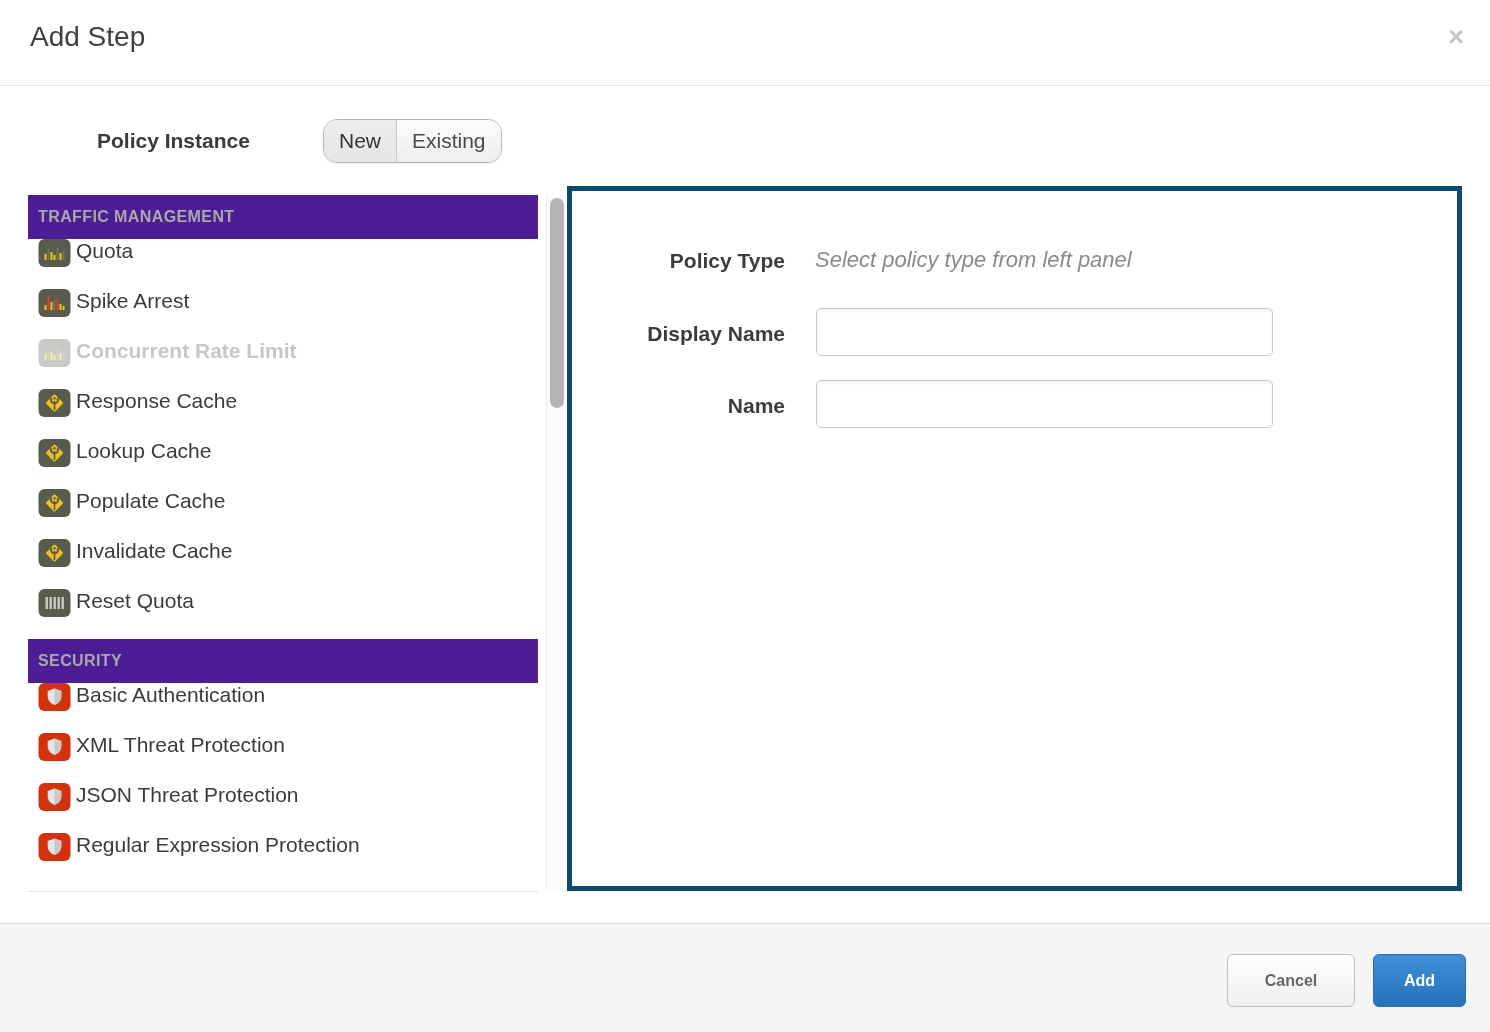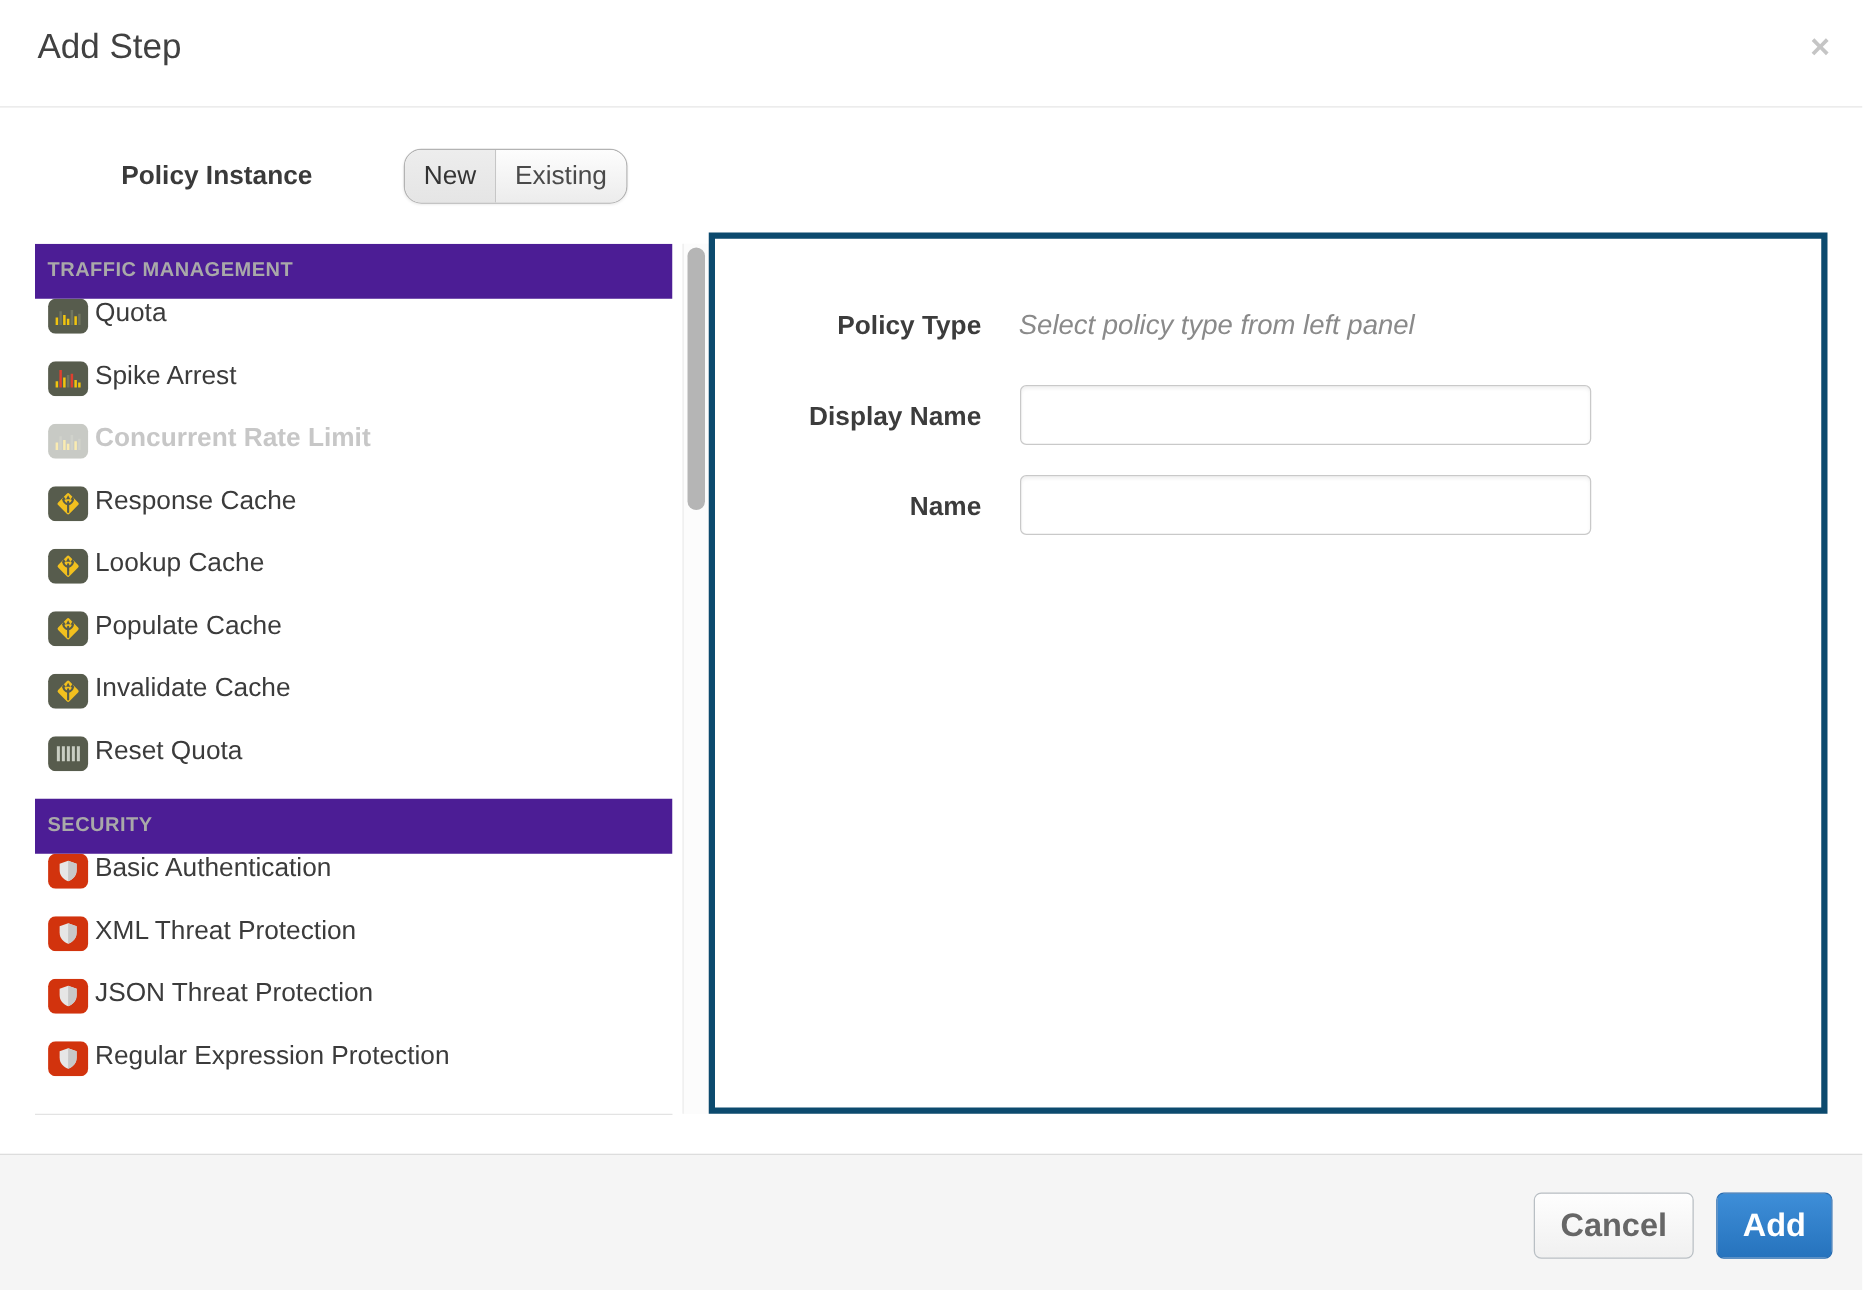--- a/index.html
+++ b/index.html
@@ -40,21 +40,21 @@
   .lbl-policy-type { top:58px; }
   .policy-type-hint { position:absolute; left:243px; top:56px; font-size:22px; font-style:italic; color:#8a8a8a; }
   .lbl-display-name { top:131px; }
   .lbl-name { top:203px; }
   .text-input { position:absolute; left:244px; width:457px; height:48px; border:1px solid #c9c9c9; border-radius:5px; box-shadow:inset 0 2px 3px rgba(0,0,0,0.06); font-size:20px; padding:0 10px; box-sizing:border-box; background:#fff; font-family:inherit; }
   .input-display-name { top:117px; }
   .input-name { top:189px; }
 
   
   .footer { position:absolute; left:0; top:923px; width:1490px; height:109px; background:#f5f5f5; border-top:1px solid #dddddd; box-sizing:border-box; }
-  .btn { position:absolute; top:30px; height:53px; border-radius:6px; font-size:26px; font-weight:bold; font-family:inherit; cursor:pointer; }
+  .btn { position:absolute; top:30px; height:53px; border-radius:6px; font-size:16px; font-weight:bold; font-family:inherit; cursor:pointer; }
   .btn-cancel { left:1227px; width:128px; background:linear-gradient(#fefefe,#f0f0f0); border:1px solid #b9bfc4; color:#666; }
   .btn-add { left:1373px; width:93px; background:linear-gradient(#3e8ed8, var(--accent,#2673bd)); border:1px solid #2a6db1; color:#fff; }
 </style>
 </head>
 <body>
 
 <div class="header">
   <div class="title">Add Step</div>
   <div class="close">×</div>
 </div>

